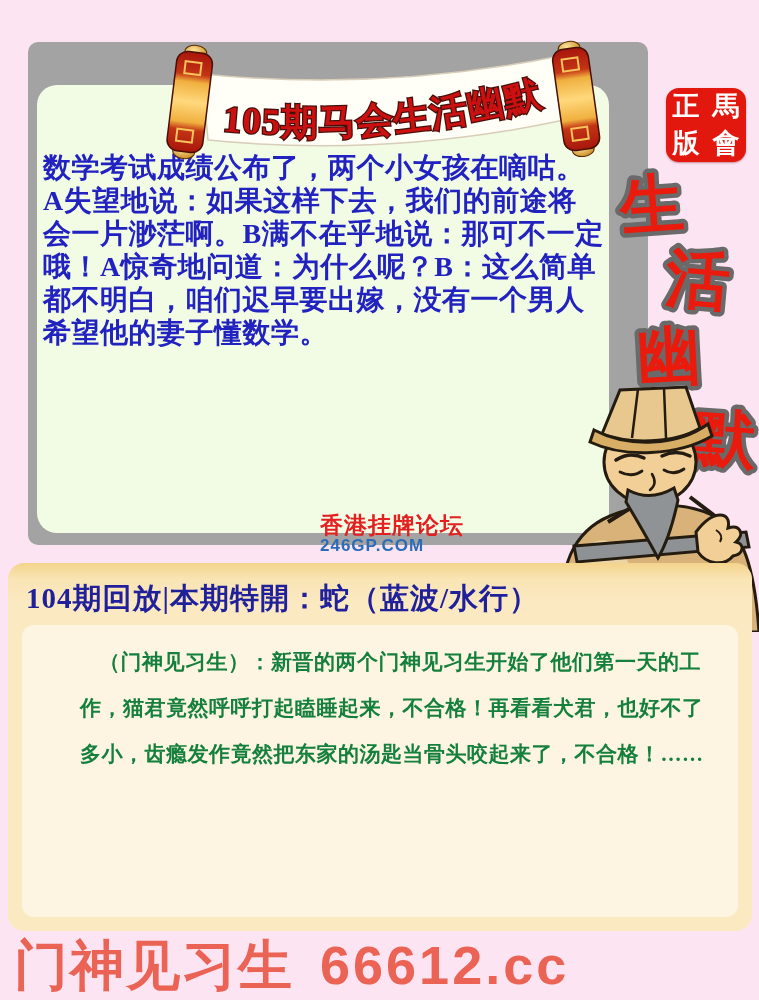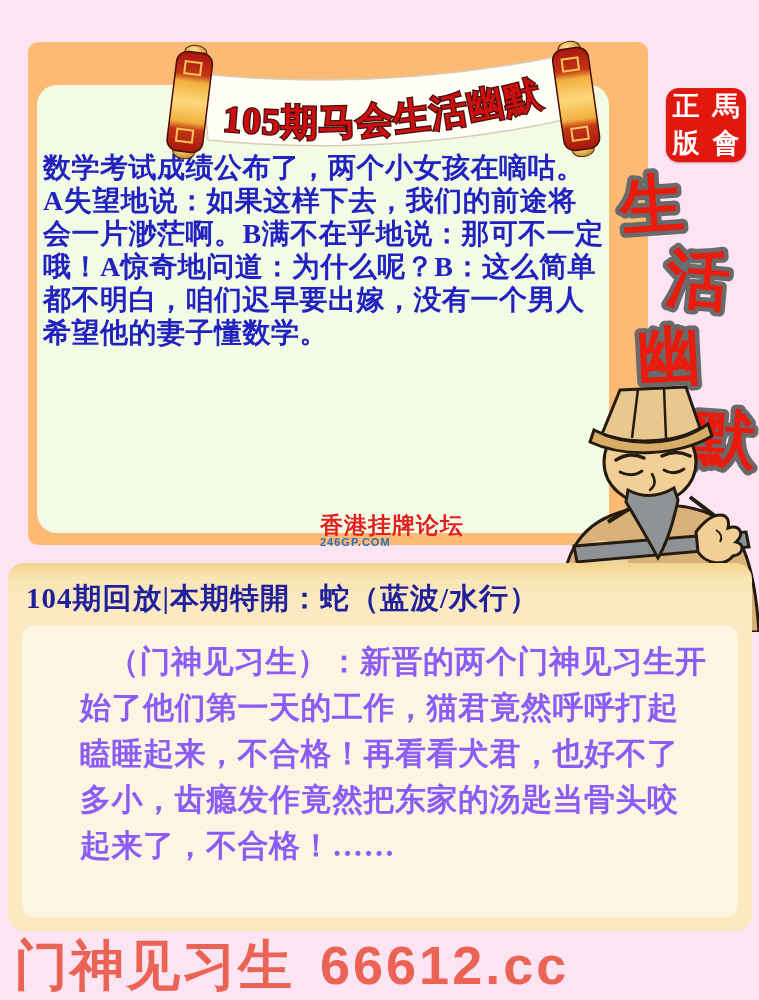--- a/index.html
+++ b/index.html
@@ -4,37 +4,37 @@
 <style>
   html,body{margin:0;padding:0;}
   body{
     width:759px;height:1000px;position:relative;overflow:hidden;
     background:#fce4f3;
     font-family:"Liberation Serif","DejaVu Serif",serif;
   }
   
   .panel1{
     position:absolute;left:28px;top:42px;width:620px;height:503px;
-    background:#fdba74;border-radius:10px;
+    background:#a3a3a3;border-radius:10px;
   }
   .panel1-inner{
     position:absolute;left:9px;top:43px;width:572px;height:448px;
     background:#f2fce5;border-radius:20px;
   }
   .joke-text{
     position:absolute;left:6px;top:66px;width:562px;
     color:#2222c0;font-size:28px;line-height:33px;font-weight:600;
     letter-spacing:0.5px;
   }
   .watermark{
     position:absolute;left:283px;top:428px;width:180px;
     font-family:"Liberation Sans",sans-serif;line-height:1.05;
   }
   .watermark .wm1{color:#e31f1f;font-size:23px;font-weight:700;letter-spacing:1px;}
-  .watermark .wm2{color:#2b6cb8;font-size:11px;font-weight:700;letter-spacing:1px;}
+  .watermark .wm2{color:#2b6cb8;font-size:17px;font-weight:700;letter-spacing:1px;}
   
   .scroll-banner{position:absolute;left:150px;top:36px;width:470px;height:134px;}
   
   .seal{
     position:absolute;left:666px;top:88px;width:80px;height:74px;
     background:#e2180f;border-radius:13px;box-shadow:0 1px 2px rgba(120,0,0,.4);
     display:grid;grid-template-columns:1fr 1fr;grid-template-rows:1fr 1fr;
     direction:rtl; 
   }
   .seal div{
@@ -60,21 +60,21 @@
   .panel2-header{
     position:absolute;left:18px;top:16px;width:680px;
     color:#20209a;font-size:29px;font-weight:700;letter-spacing:1px;
   }
   .panel2-inner{
     position:absolute;left:14px;top:62px;width:716px;height:292px;
     background:#fdf5e2;border-radius:12px;
   }
   .panel2-body{
     position:absolute;left:58px;top:14px;width:628px;
-    color:#8b5cf6;font-size:31px;line-height:46px;font-weight:600;
+    color:#15803d;font-size:21px;line-height:46px;font-weight:600;
     text-indent:0.9em;letter-spacing:0.5px;
   }
   
   .footer{
     position:absolute;left:14px;top:930px;width:740px;
     font-family:"Liberation Sans",sans-serif;font-weight:700;
     font-size:54px;color:#eb6354;letter-spacing:2px;white-space:nowrap;
   }
   .footer .domain{margin-left:26px;letter-spacing:3px;}
 </style>

